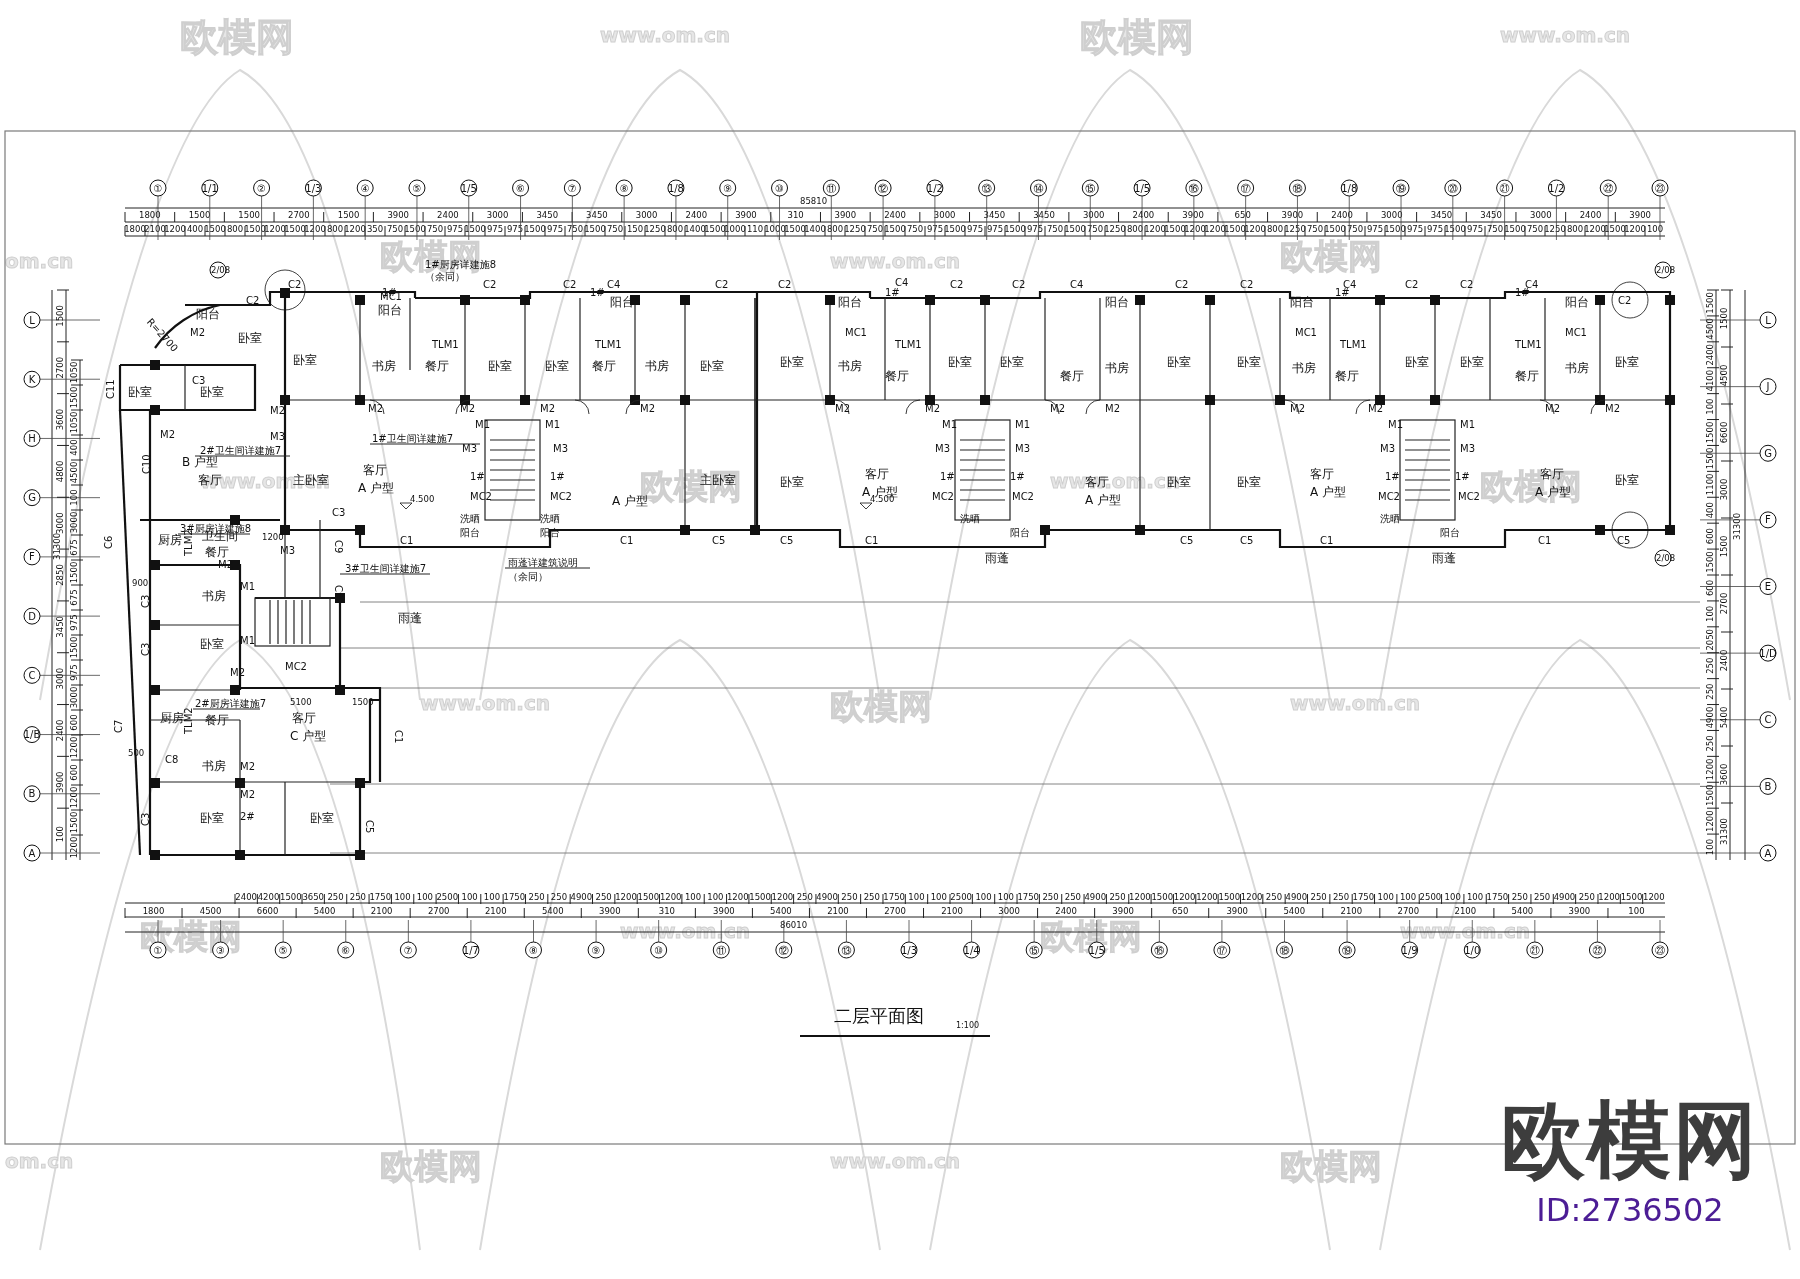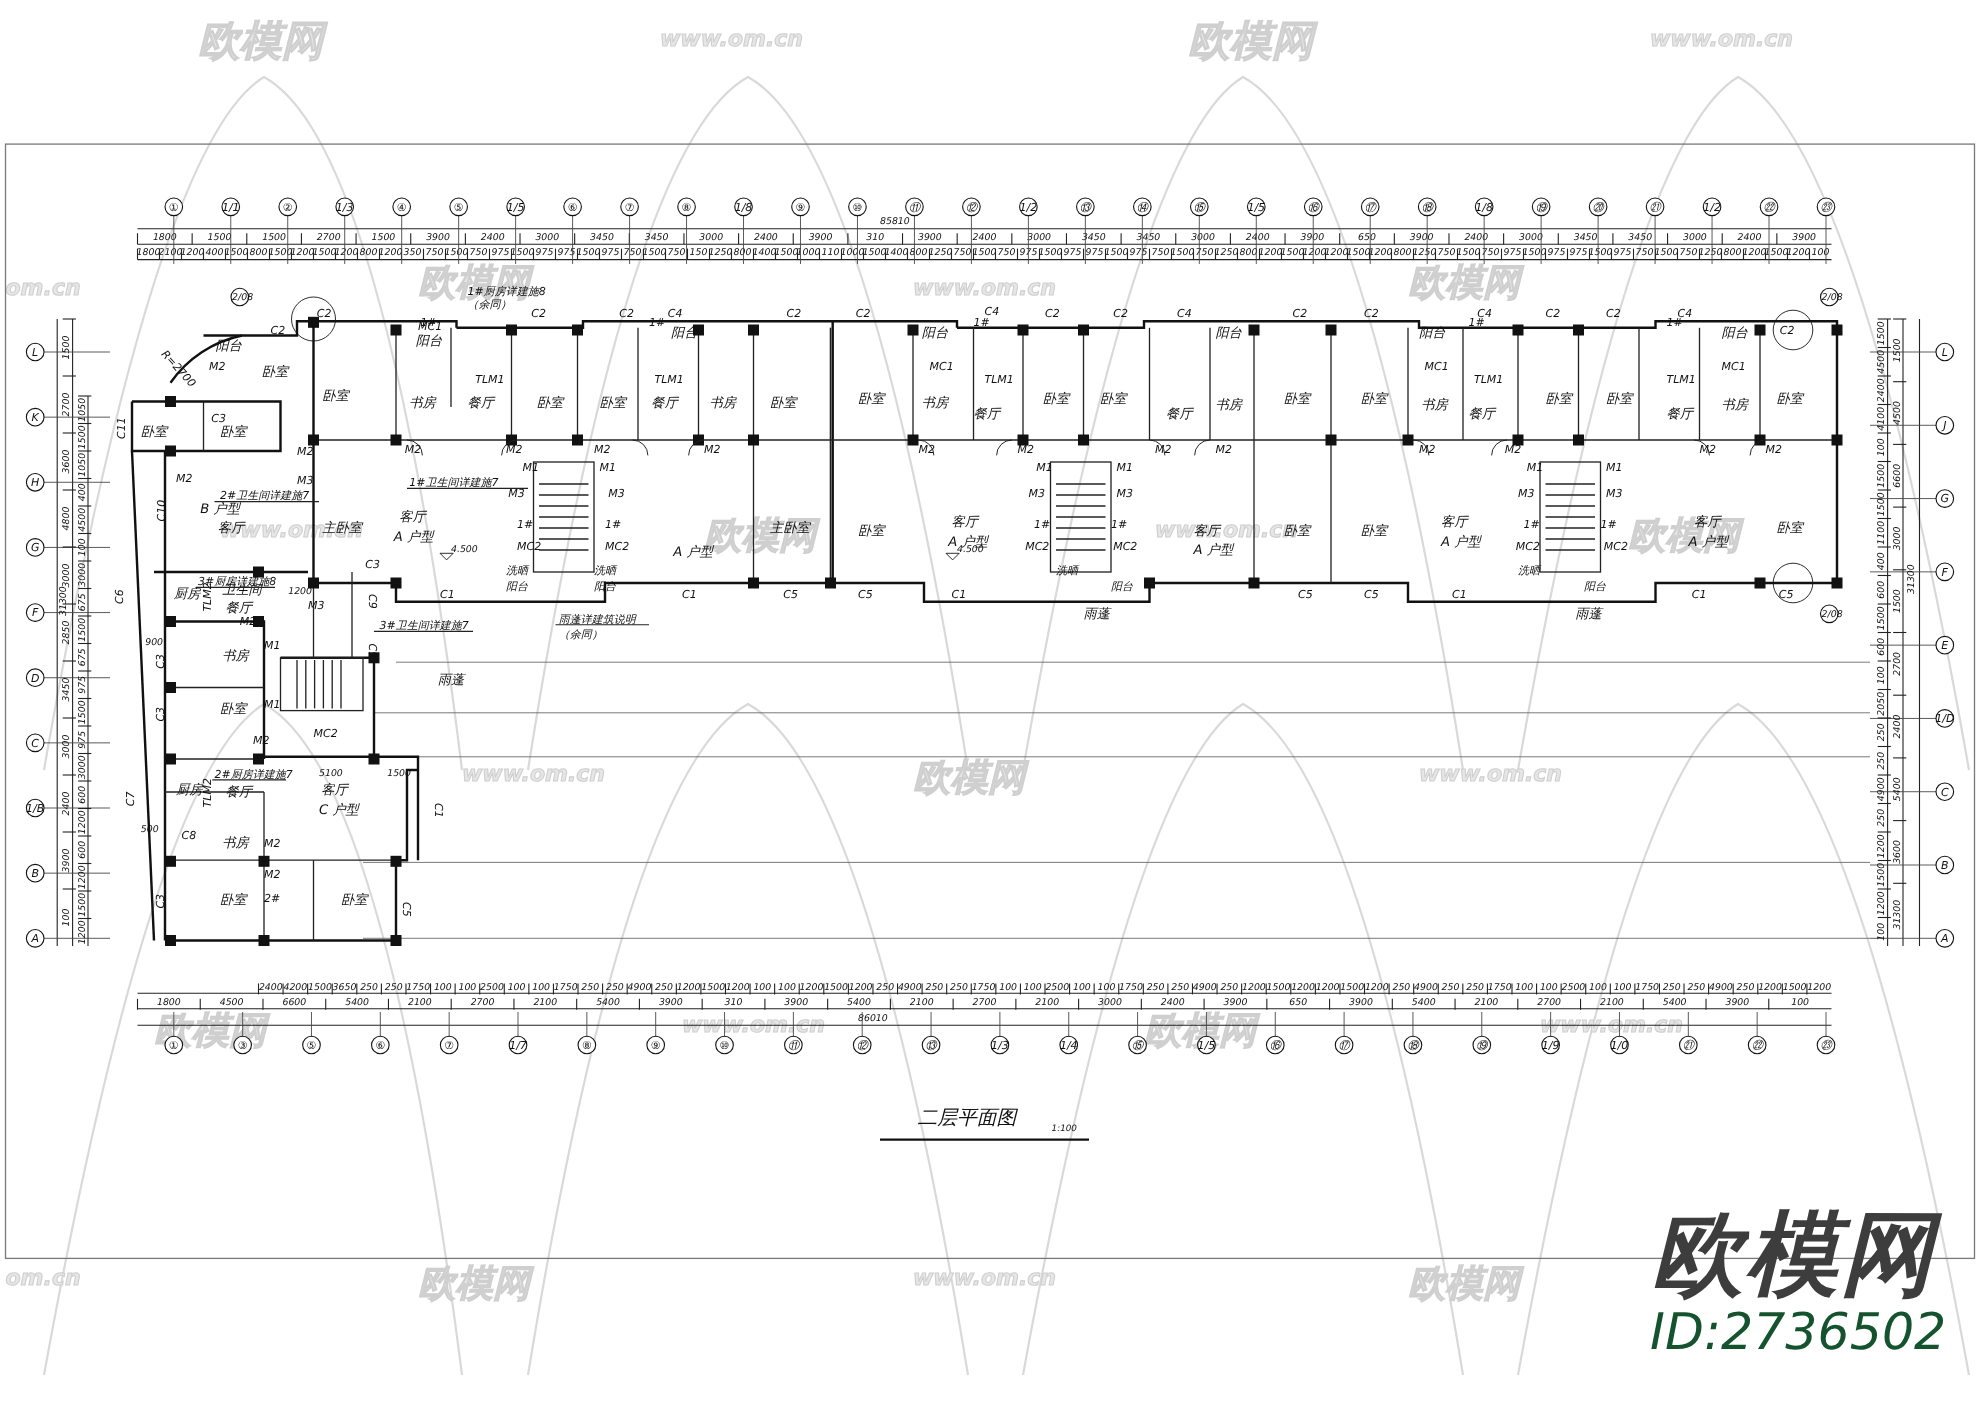--- a/index.html
+++ b/index.html
@@ -1,37 +1,37 @@
 <!DOCTYPE html>
 <html><head>
 <meta charset="utf-8">
 <style>
   html, body { margin:0; padding:0; background:#ffffff; }
   body { width:1800px; height:1279px; position:relative; overflow:hidden;
          font-family:"DejaVu Sans", sans-serif; color:#111; }
-  #stage { position:absolute; left:0; top:0; width:1628px; height:1279px;font-style:italic; }
+  #stage { position:absolute; left:0; top:0; width:1628px; height:1279px; }
   svg text { font-family:"DejaVu Sans", sans-serif; fill:#111; }
   .wm { fill:none; stroke:#d9d9d9; stroke-width:2; }
   .wmtext { fill:#e6e6e6; stroke:#cfcfcf; stroke-width:1; font-weight:bold; }
   .frame { fill:none; stroke:#7a7a7a; stroke-width:1.2; }
   .dimline { stroke:#222; stroke-width:1; }
   .gridline { stroke:#666; stroke-width:0.8; }
   .axisline { stroke:#444; stroke-width:0.8; stroke-dasharray:0; }
   .wall { fill:none; stroke:#111; stroke-width:2.2; }
   .wallthin { fill:none; stroke:#222; stroke-width:1.2; }
   .col { fill:#111; }
   .bubble { fill:#fff; stroke:#111; stroke-width:1; }
   .dimtxt { font-size:8.5px; }
   .bubtxt { font-size:10px; }
   .room { font-size:12px; }
   .lbl { font-size:10px; }
   .door { fill:none; stroke:#222; stroke-width:0.9; }
   #brand { position:absolute; left:1500px; top:1095px; width:260px; text-align:center; }
   #brand-name { font-size:84px; line-height:90px; color:#3d3d3d; letter-spacing:2px; font-weight:bold; }
-  #brand-id { font-size:46px; line-height:50px; color:#14532d; }
+  #brand-id { font-size:32px; line-height:50px; color:#4c1d95; }
 </style>
 </head>
 <body>
 
 <div id="stage">
 <svg width="1800" height="1279" viewBox="0 0 1800 1279" xmlns="http://www.w3.org/2000/svg">
 
   <g>
     <path class="wm" d="M 40 700 Q 140 130 240 70 Q 350 130 420 700"></path>
     <path class="wm" d="M 480 700 Q 570 130 680 70 Q 790 130 880 700"></path>

